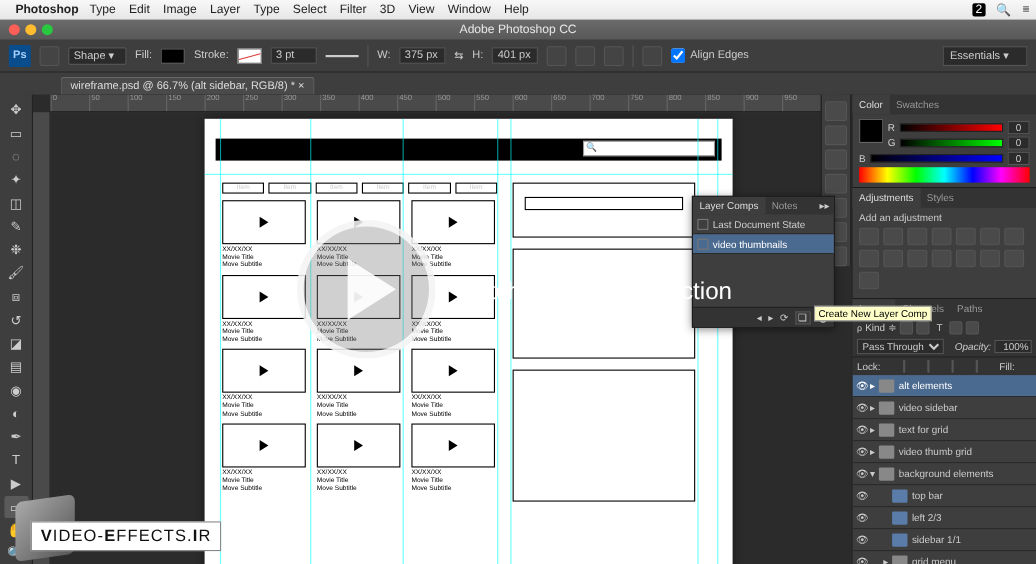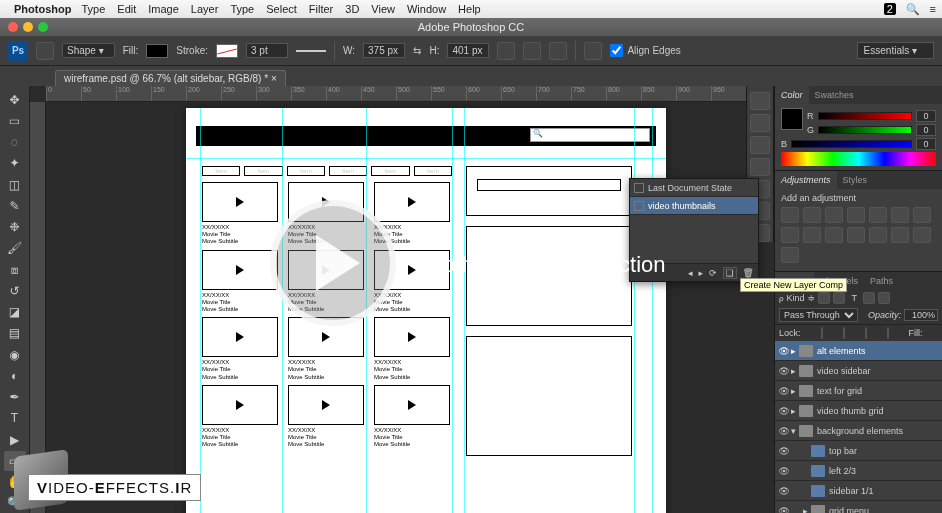--- a/index.html
+++ b/index.html
@@ -64,21 +64,21 @@
 .wf-side{ position:absolute; top:58px; left:280px; width:166px;}
 .wf-panel{ border:1px solid #000; margin-bottom:10px;}
 .wf-panel.p1{height:50px;} .wf-panel.p2{height:100px;} .wf-panel.p3{height:120px;}
 .wf-slot{ position:absolute; top:12px; left:10px; right:10px; height:12px; border:1px solid #000;}
 
 
 .panels{ width:168px; background:#3e3e3e; border-left:1px solid #1a1a1a; display:flex; flex-direction:column; font-size:9px;}
 .panel{ border-bottom:1px solid #1a1a1a;}
 .panel-tabs{ display:flex; background:#333; height:18px; align-items:center;}
 .ptab{ padding:0 6px; height:100%; display:flex; align-items:center; color:#999;}
-.ptab.act{ background:#3e3e3e; color:#ddd;font-style:italic;}
+.ptab.act{ background:#3e3e3e; color:#ddd;}
 .panel-body{ padding:4px 6px;}
 .color-sliders .row{ display:flex; align-items:center; margin:2px 0; gap:4px;}
 .slider{ flex:1; height:8px; background:linear-gradient(90deg,#000,#888); border:1px solid #222;}
 .slider.r{background:linear-gradient(90deg,#000,#f00);} .slider.g{background:linear-gradient(90deg,#000,#0f0);} .slider.b{background:linear-gradient(90deg,#000,#00f);}
 .val{ width:20px; background:#2b2b2b; border:1px solid #555; text-align:center;}
 .spectrum{ height:14px; background:linear-gradient(90deg,#f00,#ff0,#0f0,#0ff,#00f,#f0f,#f00);}
 .adj-icons{ display:flex; flex-wrap:wrap; gap:4px; padding:4px 0;}
 .adj-ico{ width:18px; height:16px; background:#4a4a4a; border:1px solid #555; border-radius:2px;}
 .layers-body{ max-height:190px; overflow:hidden;}
 .layer-opts{ display:flex; align-items:center; gap:3px; padding:2px 4px; background:#333;}
@@ -554,20 +554,25 @@
   <div class="s-ico"></div>
   <div class="s-ico"></div>
   <div class="s-ico"></div>
   <div class="s-ico"></div>
   <div class="s-ico"></div>
   <div class="s-ico"></div>
   <div class="s-ico"></div>
 </div>
 
 <div class="layercomps">
+  <div class="panel-tabs">
+    <div class="ptab act">Layer Comps</div>
+    <div class="ptab">Notes</div>
+    <span style="margin-left:auto;padding:0 4px;">▸▸</span>
+  </div>
   <div class="lc-row">
     <div class="box"></div>
     <span>Last Document State</span>
   </div>
   <div class="lc-row sel">
     <div class="box"></div>
     <span>video thumbnails</span>
   </div>
   <div class="lc-pad"></div>
   <div class="lc-foot">

